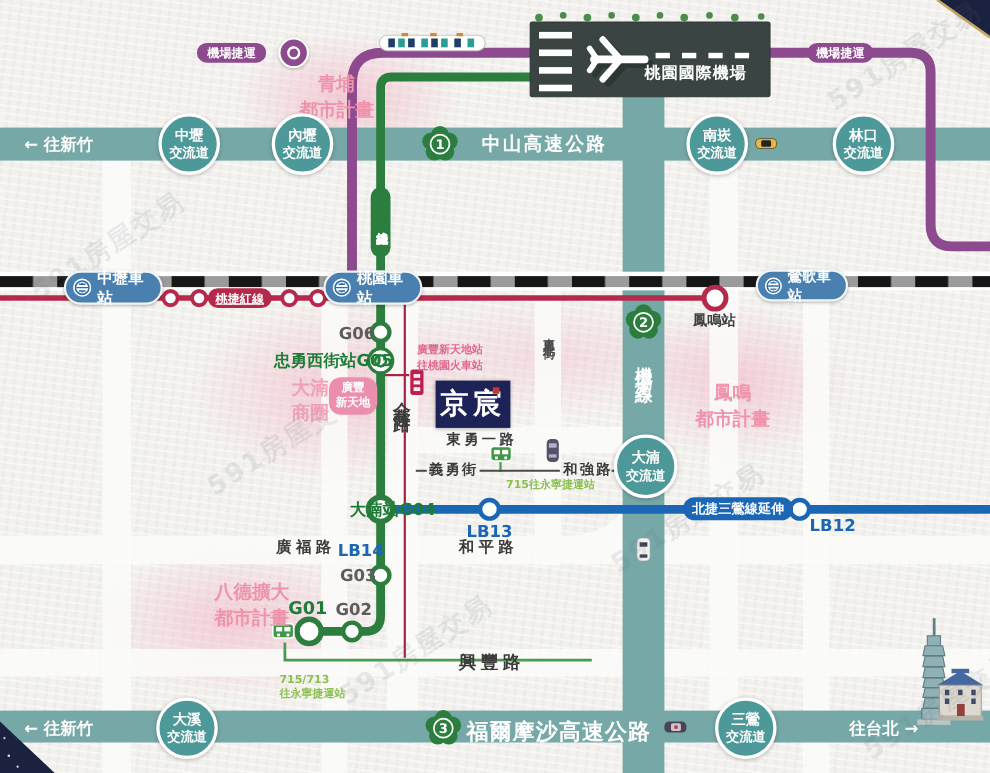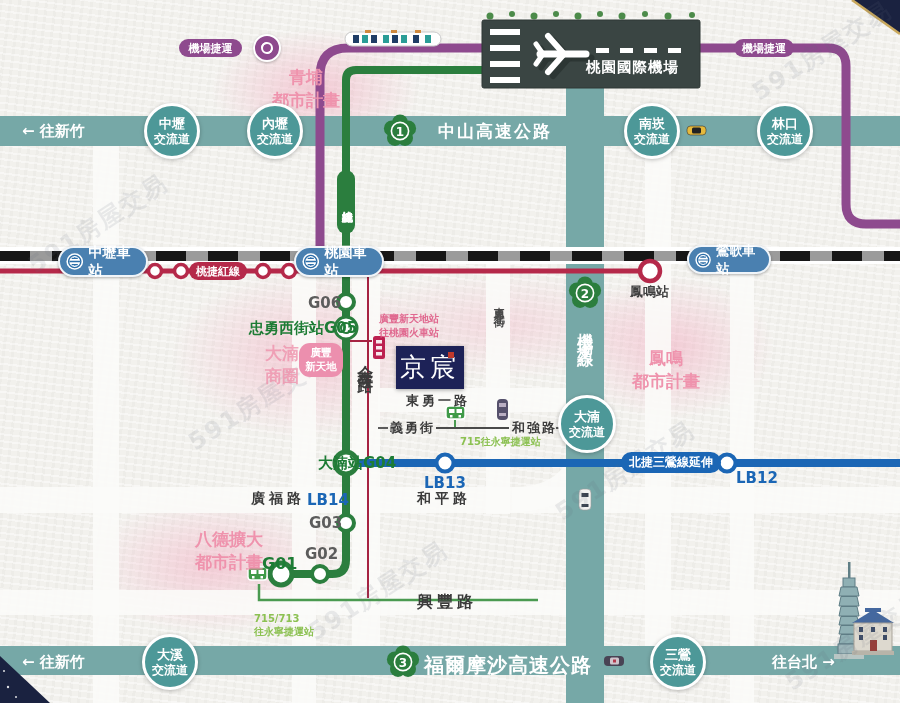--- a/index.html
+++ b/index.html
@@ -29,21 +29,21 @@
   .red-pill{background:#b5294a;font-size:11px;}
   .blue-pill{background:#1b66b5;font-size:12px;}
   .green-pill{background:#2b7e3e;font-size:11px;border-radius:10px;}
   .glabel{color:#5c5c5c;font-weight:bold;font-size:15px;}
   .green-t{color:#1d7c35;}
   .blue-t{color:#1b66b5;}
   .busnote{color:#8cc152;font-weight:bold;font-size:10px;line-height:1.3;}
   .gfbox{position:absolute;z-index:5;background:#ec8fae;border-radius:3px;color:#fff;font-weight:bold;
       font-size:10.5px;text-align:center;line-height:1.3;display:flex;flex-direction:column;justify-content:center;}
   .project{position:absolute;z-index:6;background:#1d2257;color:#fff;text-align:center;
-      font-family:"DejaVu Serif","Liberation Serif",serif;font-weight:normal;box-shadow:0 1px 4px rgba(0,0,0,.35);}
+      font-family:"DejaVu Serif","Liberation Serif",serif;font-weight:bold;box-shadow:0 1px 4px rgba(0,0,0,.35);}
   .seal{position:absolute;width:6px;height:6px;background:#c0392b;right:10px;top:6px;}
   .logo-circle{position:absolute;z-index:6;border-radius:50%;background:#8e4a8e;border:2px solid #fff;
       box-sizing:border-box;display:flex;align-items:center;justify-content:center;box-shadow:0 1px 3px rgba(0,0,0,.25);}
 </style>
 </head>
 <body>
 
 <div id="map">
 
   <div class="blush" style="left:210px;top:28px;width:210px;height:125px;background:radial-gradient(ellipse at center, rgba(242,168,190,.55), rgba(242,168,190,0) 70%);"></div>
@@ -395,34 +395,34 @@
   </div>
   <div class="pill rail-pill" style="left:687px;top:245px;width:84px;height:29px;font-size:13px;">
     <svg width="18" height="18" viewBox="0 0 20 20">
         <circle cx="10" cy="10" r="9.5" fill="#fff"></circle>
         <circle cx="10" cy="10" r="7" fill="none" stroke="#2b6da8" stroke-width="1.6"></circle>
         <path d="M4 10 h12 M10 5 v2 M10 13 v2 M6.5 6.5 h7 M6.5 13.5 h7" stroke="#2b6da8" stroke-width="1.5" fill="none"></path>
       </svg>
     <span>鶯歌車站</span>
   </div>
 
-  <div class="pill red-pill" style="left:189px;top:262px;width:58px;height:18px;">
+  <div class="pill red-pill" style="left:189px;top:262px;width:58px;height:18px;text-decoration:underline;">
     <span>桃捷紅線</span>
   </div>
   <div class="lbl" style="left:630px;top:284px;font-size:13px;color:#3e3e3e;">鳳鳴站</div>
 
   <div class="pill green-pill vert" style="left:337px;top:170px;width:18px;height:64px;padding:2px 0;">
     <span class="vert" style="font-size:11px;">桃捷綠線</span>
   </div>
   <div class="lbl glabel" style="left:308px;top:294px;">G06</div>
   <div class="lbl green-t" style="left:249px;top:319px;font-size:15px;">忠勇西街站G05</div>
   <div class="lbl green-t" style="left:274px;top:454px;font-size:15px;margin-left:44px;">大湳站G04</div>
   <div class="lbl blue-t" style="left:307px;top:471px;font-size:15px;margin-top:20px;">LB14</div>
   <div class="lbl glabel" style="left:309px;top:514px;">G03</div>
-  <div class="lbl green-t" style="left:262px;top:543px;font-size:16px;margin-top:11px;">G01</div>
+  <div class="lbl green-t" style="left:262px;top:543px;font-size:16px;">G01</div>
   <div class="lbl glabel" style="left:305px;top:545px;">G02</div>
 
   <div class="pill blue-pill" style="left:621px;top:452px;width:100px;height:21px;">
     <span>北捷三鶯線延伸</span>
   </div>
   <div class="lbl blue-t" style="left:424px;top:474px;font-size:15px;">LB13</div>
   <div class="lbl blue-t" style="left:736px;top:469px;font-size:15px;">LB12</div>
 
   <div class="lbl vert" style="left:356px;top:352px;font-size:16px;letter-spacing:6px;">介壽路</div>
   <div class="lbl" style="left:406px;top:393px;font-size:13px;letter-spacing:3px;">東勇一路</div>

